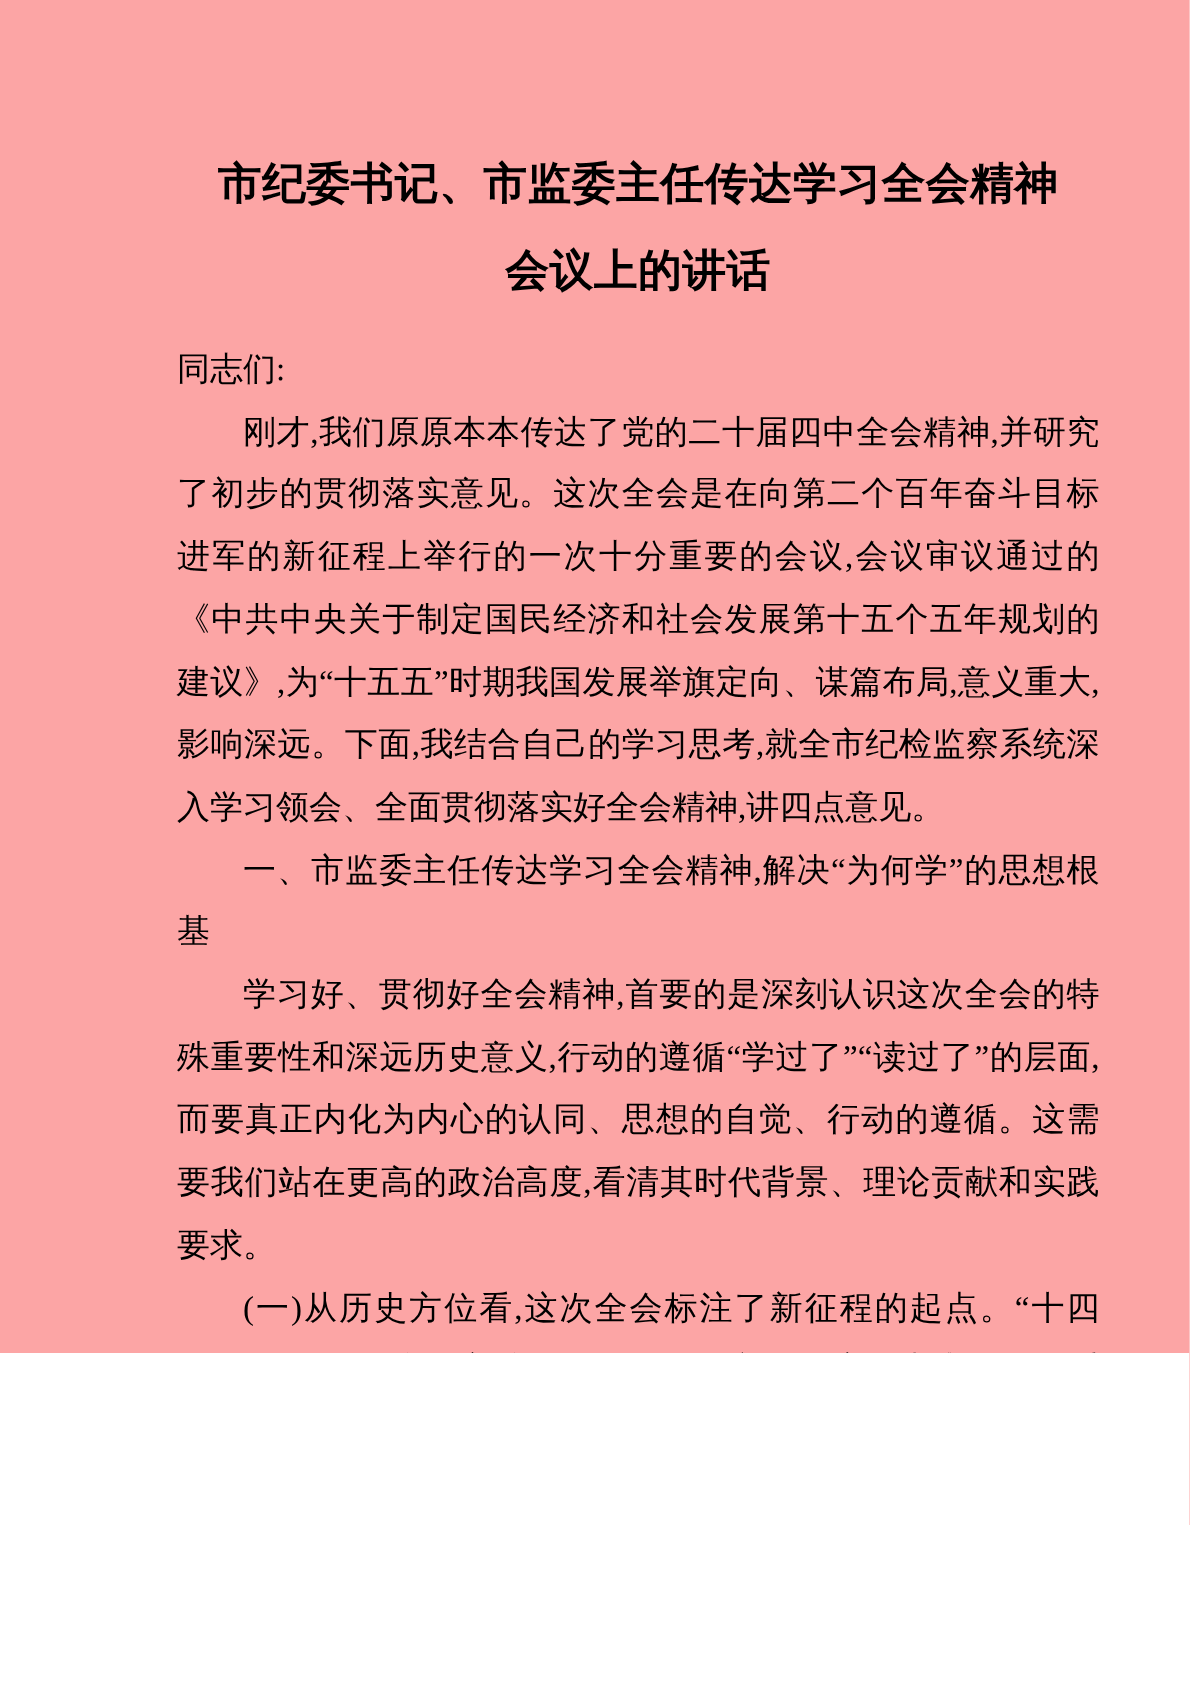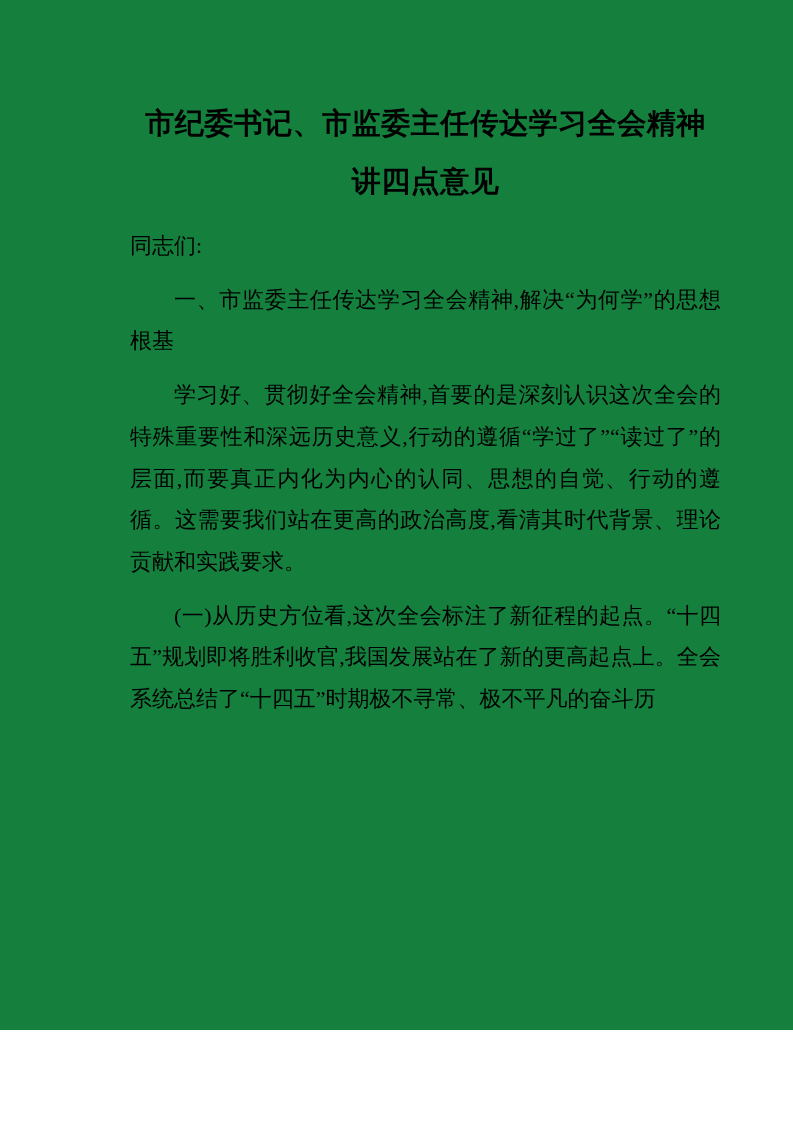--- a/index.html
+++ b/index.html
@@ -8,23 +8,23 @@
   }
   body {
     width: 793px;
     height: 1122px;
     background: #ffffff;
     overflow: hidden;
   }
   .page {
     box-sizing: border-box;
     width: 793px;
-    height: 1030px;
+    height: 902px;
     padding: 94px 60px 0 118px;
-    background: #15803d;
+    background: #fca5a5;
     color: #000000;
     overflow: hidden;
   }
   .doc-title {
     margin: 0;
     font-family: "Liberation Sans", sans-serif;
     font-size: 29px;
     font-weight: bold;
     line-height: 58px;
     text-align: center;
@@ -37,35 +37,36 @@
   }
   .doc-body {
     margin-top: 15px;
     font-family: "Liberation Serif", serif;
     font-size: 22px;
     line-height: 41.7px;
     text-align: justify;
     color: #000000;
   }
   .para {
-    margin: 12px;
+    margin: 0;
     padding: 0;
     text-indent: 2em;
   }
   .para.no-indent {
     text-indent: 0;
   }
 </style>
 </head>
 <body>
 
 <div class="page">
   <h1 class="doc-title">
     <span class="title-line">市纪委书记、市监委主任传达学习全会精神</span>
-    <span class="title-line">讲四点意见</span>
+    <span class="title-line">会议上的讲话</span>
   </h1>
   <div class="doc-body">
     <p class="para no-indent">同志们:</p>
+    <p class="para">刚才,我们原原本本传达了党的二十届四中全会精神,并研究了初步的贯彻落实意见。这次全会是在向第二个百年奋斗目标进军的新征程上举行的一次十分重要的会议,会议审议通过的《中共中央关于制定国民经济和社会发展第十五个五年规划的建议》,为“十五五”时期我国发展举旗定向、谋篇布局,意义重大,影响深远。下面,我结合自己的学习思考,就全市纪检监察系统深入学习领会、全面贯彻落实好全会精神,讲四点意见。</p>
     <p class="para">一、市监委主任传达学习全会精神,解决“为何学”的思想根基</p>
     <p class="para">学习好、贯彻好全会精神,首要的是深刻认识这次全会的特殊重要性和深远历史意义,行动的遵循“学过了”“读过了”的层面,而要真正内化为内心的认同、思想的自觉、行动的遵循。这需要我们站在更高的政治高度,看清其时代背景、理论贡献和实践要求。</p>
     <p class="para">(一)从历史方位看,这次全会标注了新征程的起点。“十四五”规划即将胜利收官,我国发展站在了新的更高起点上。全会系统总结了“十四五”时期极不寻常、极不平凡的奋斗历</p>
   </div>
 </div>
 
 </body></html>

